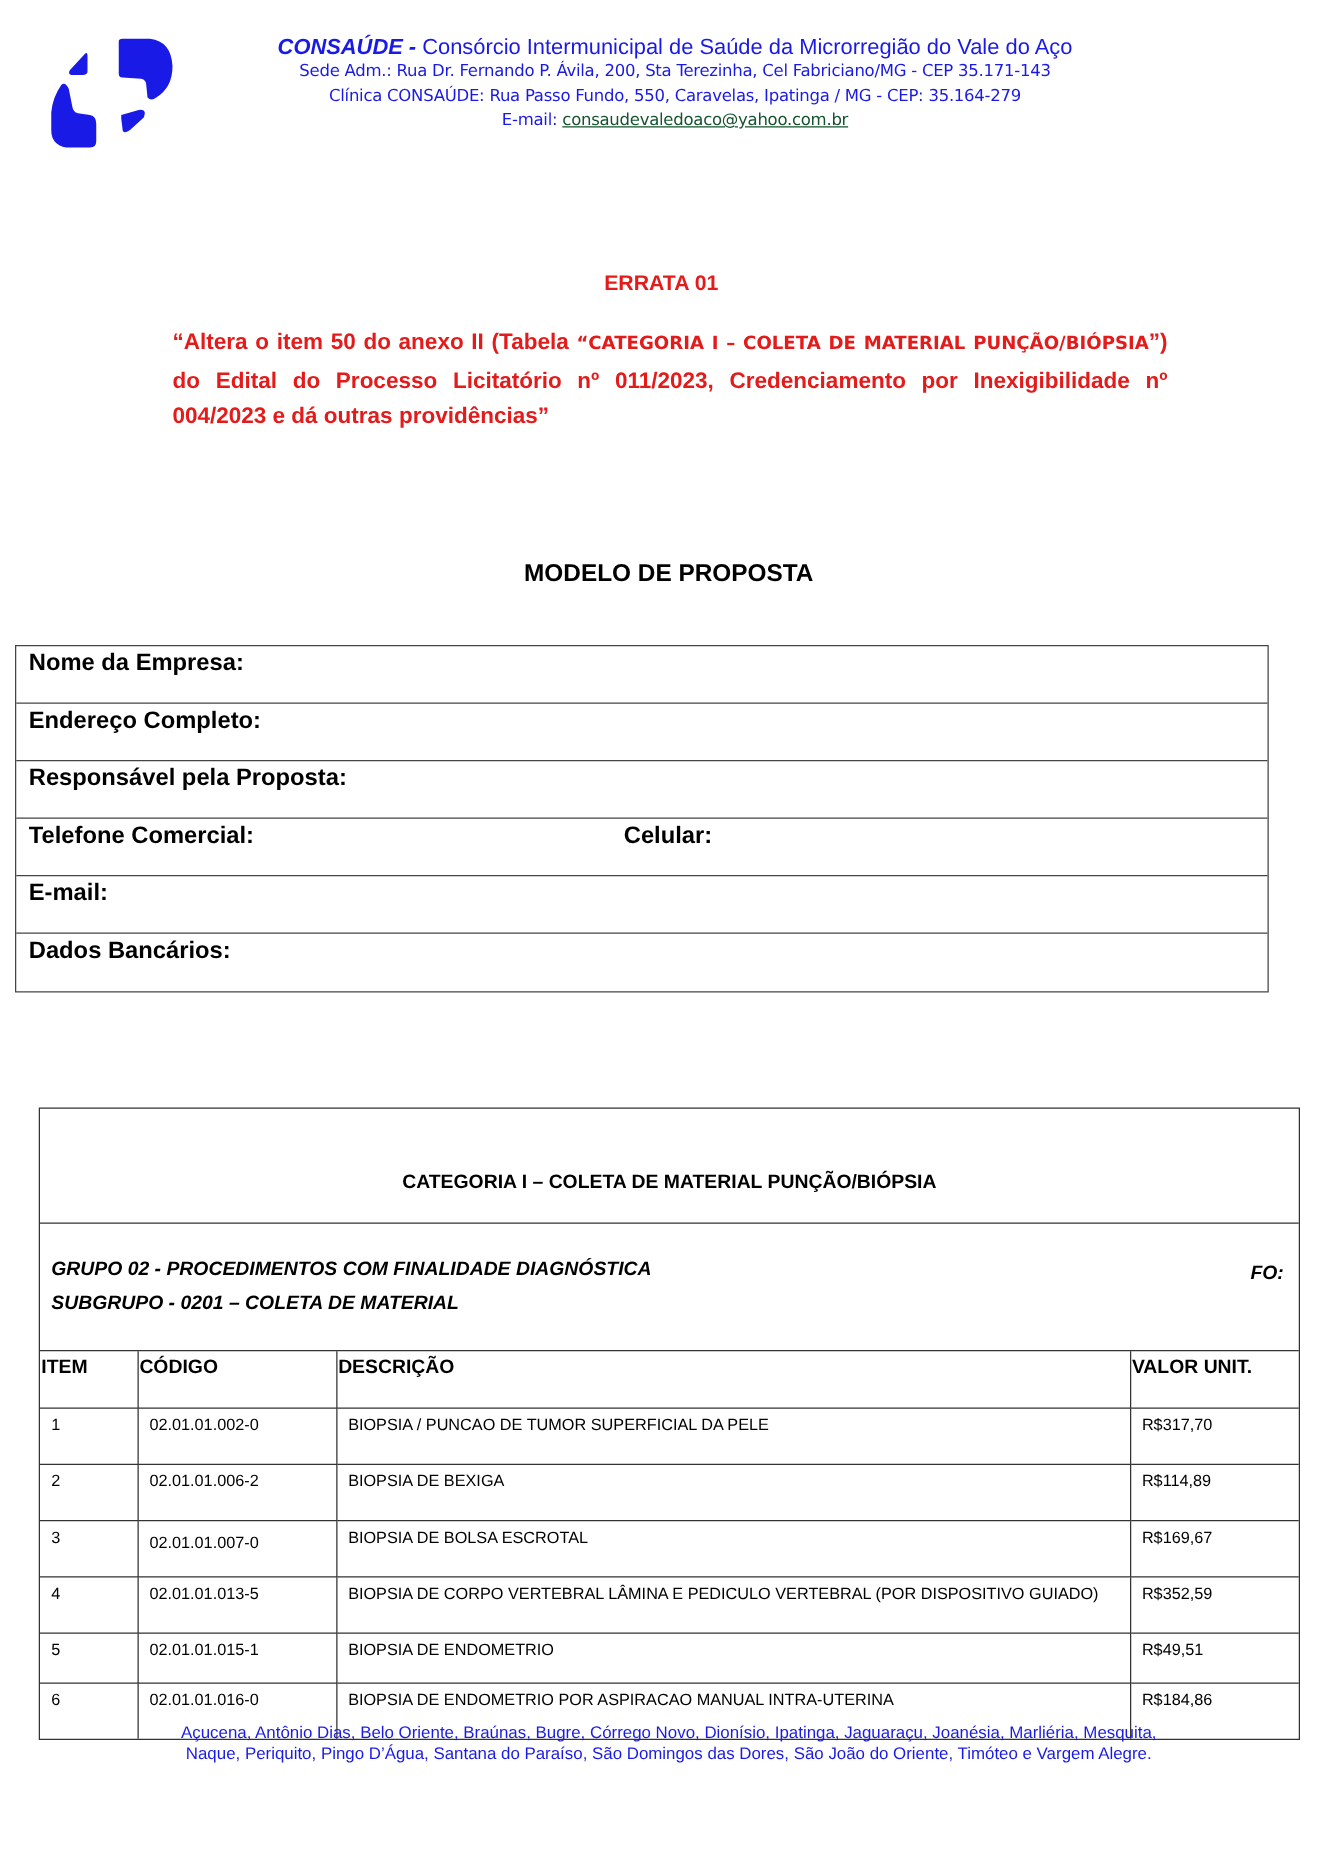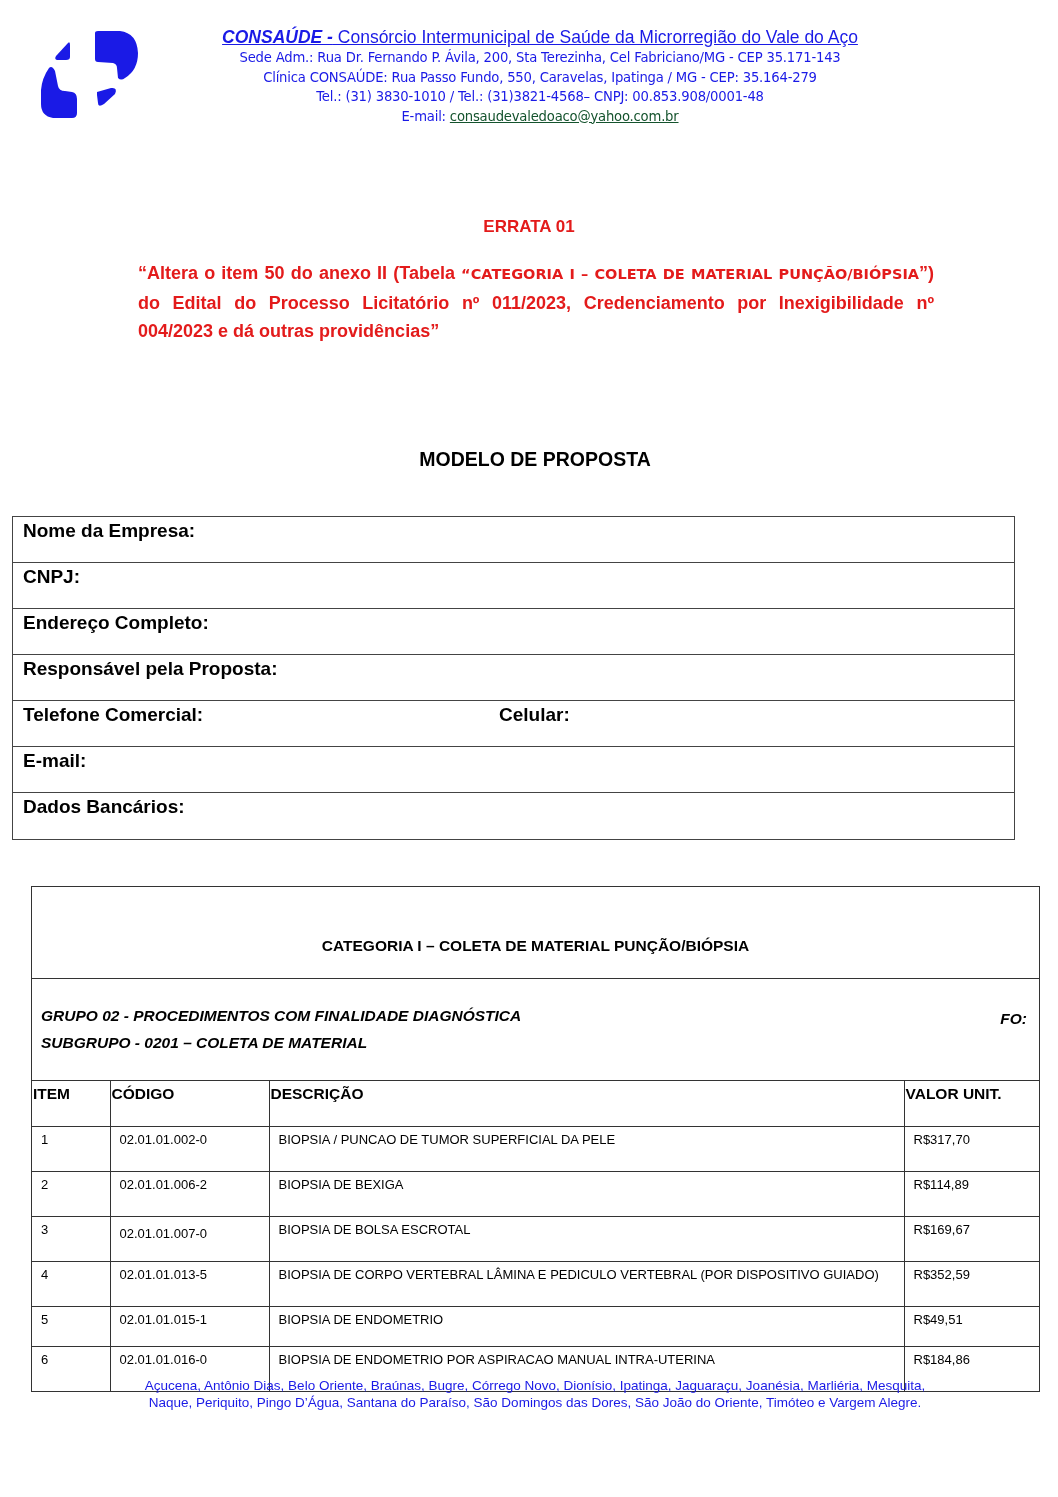--- a/index.html
+++ b/index.html
@@ -1,21 +1,21 @@
 <!DOCTYPE html>
 <html><head>
   <meta charset="utf-8">
   <style>
     html, body { margin: 0; padding: 0; background: #ffffff; }
     body { width: 1058px; height: 1497px; position: relative; overflow: hidden; font-family: "Liberation Sans", sans-serif; color: #000; }
 
     .logo { position: absolute; left: 35px; top: 28px; width: 105px; height: 95px; }
 
     .header { position: absolute; left: 160px; top: 26px; width: 760px; text-align: center; color: #1a1ae6; }
-    .header .org { font-family: "Liberation Sans", sans-serif; font-size: 17.5px; line-height: 22px; text-decoration: underline; }
+    .header .org { font-family: "Liberation Sans", sans-serif; font-size: 17.5px; line-height: 22px; }
     .header .org b { font-style: italic; font-weight: bold; }
     .header .line { font-family: "DejaVu Sans", sans-serif; font-size: 13.2px; line-height: 19.5px; letter-spacing: -0.2px; }
     .header .email-link { text-decoration: underline; color: #14532d; }
 
     .errata-title { position: absolute; left: 0; width: 1058px; top: 217px; text-align: center; color: #e31b1b; font-weight: bold; font-size: 17px; }
     .errata-text { position: absolute; left: 138px; width: 796px; top: 259px; color: #e31b1b; font-weight: bold; font-size: 18px; line-height: 28.5px; text-align: justify; }
     .errata-text .small { font-family: "DejaVu Sans", sans-serif; font-size: 14.5px; font-weight: bold; }
 
     .modelo-title { position: absolute; left: 0; width: 1070px; top: 448px; text-align: center; font-weight: bold; font-size: 19.5px; }
 
@@ -51,35 +51,31 @@
   <path d="M60 5 Q60 3 63 3 L85 3 Q102 5 103 25 Q103 42 90 50 Q86 53 83 50 L82 40 Q82 36 78 35 L63 34 Q60 34 60 31 Z" fill="#1a1ae6"></path>
   <path d="M33 15 Q35 13 35 17 L35 29 Q35 32 31 32 L22 32 Q19 31 21 28 Z" fill="#1a1ae6"></path>
   <path d="M14 40 Q17 37 20 43 L23 58 Q24 63 30 63 L37 64 Q42 65 42 71 L42 85 Q42 90 37 90 L18 90 Q6 88 6 76 L6 62 Q7 50 14 40 Z" fill="#1a1ae6"></path>
   <path d="M62 64 L76 60 Q83 59 80 66 L69 76 Q63 80 63 75 L62 67 Z" fill="#1a1ae6"></path>
 </svg>
 
 <div class="header">
   <div class="org"><b>CONSAÚDE -</b><span> Consórcio Intermunicipal de Saúde da Microrregião do Vale do Aço</span></div>
   <div class="line">Sede Adm.: Rua Dr. Fernando P. Ávila, 200, Sta Terezinha, Cel Fabriciano/MG - CEP 35.171-143</div>
   <div class="line">Clínica CONSAÚDE: Rua Passo Fundo, 550, Caravelas, Ipatinga / MG - CEP: 35.164-279</div>
-  <div class="line">Tel.: (31) 3830-1010 / Tel.: (31)3821-4568– CNPJ: 00.853.908/0001-48</div>
   <div class="line"><span>E-mail: </span><a class="email-link">consaudevaledoaco@yahoo.com.br</a></div>
 </div>
 
 <div class="errata-title">ERRATA 01</div>
 <div class="errata-text"><span>“Altera o item 50 do anexo II (Tabela </span><span class="small">“CATEGORIA I – COLETA DE MATERIAL PUNÇÃO/BIÓPSIA</span><span>”) do Edital do Processo Licitatório nº 011/2023, Credenciamento por Inexigibilidade nº 004/2023 e dá outras providências”</span></div>
 
 <div class="modelo-title">MODELO DE PROPOSTA</div>
 
 <div class="form-table">
   <div class="form-row">
       <span class="lbl">Nome da Empresa:</span>
-    </div>
-  <div class="form-row">
-      <span class="lbl">CNPJ:</span>
     </div>
   <div class="form-row">
       <span class="lbl">Endereço Completo:</span>
     </div>
   <div class="form-row">
       <span class="lbl">Responsável pela Proposta:</span>
     </div>
   <div class="form-row">
       <span class="lbl">Telefone Comercial:</span>
       <span class="lbl2">Celular:</span>

